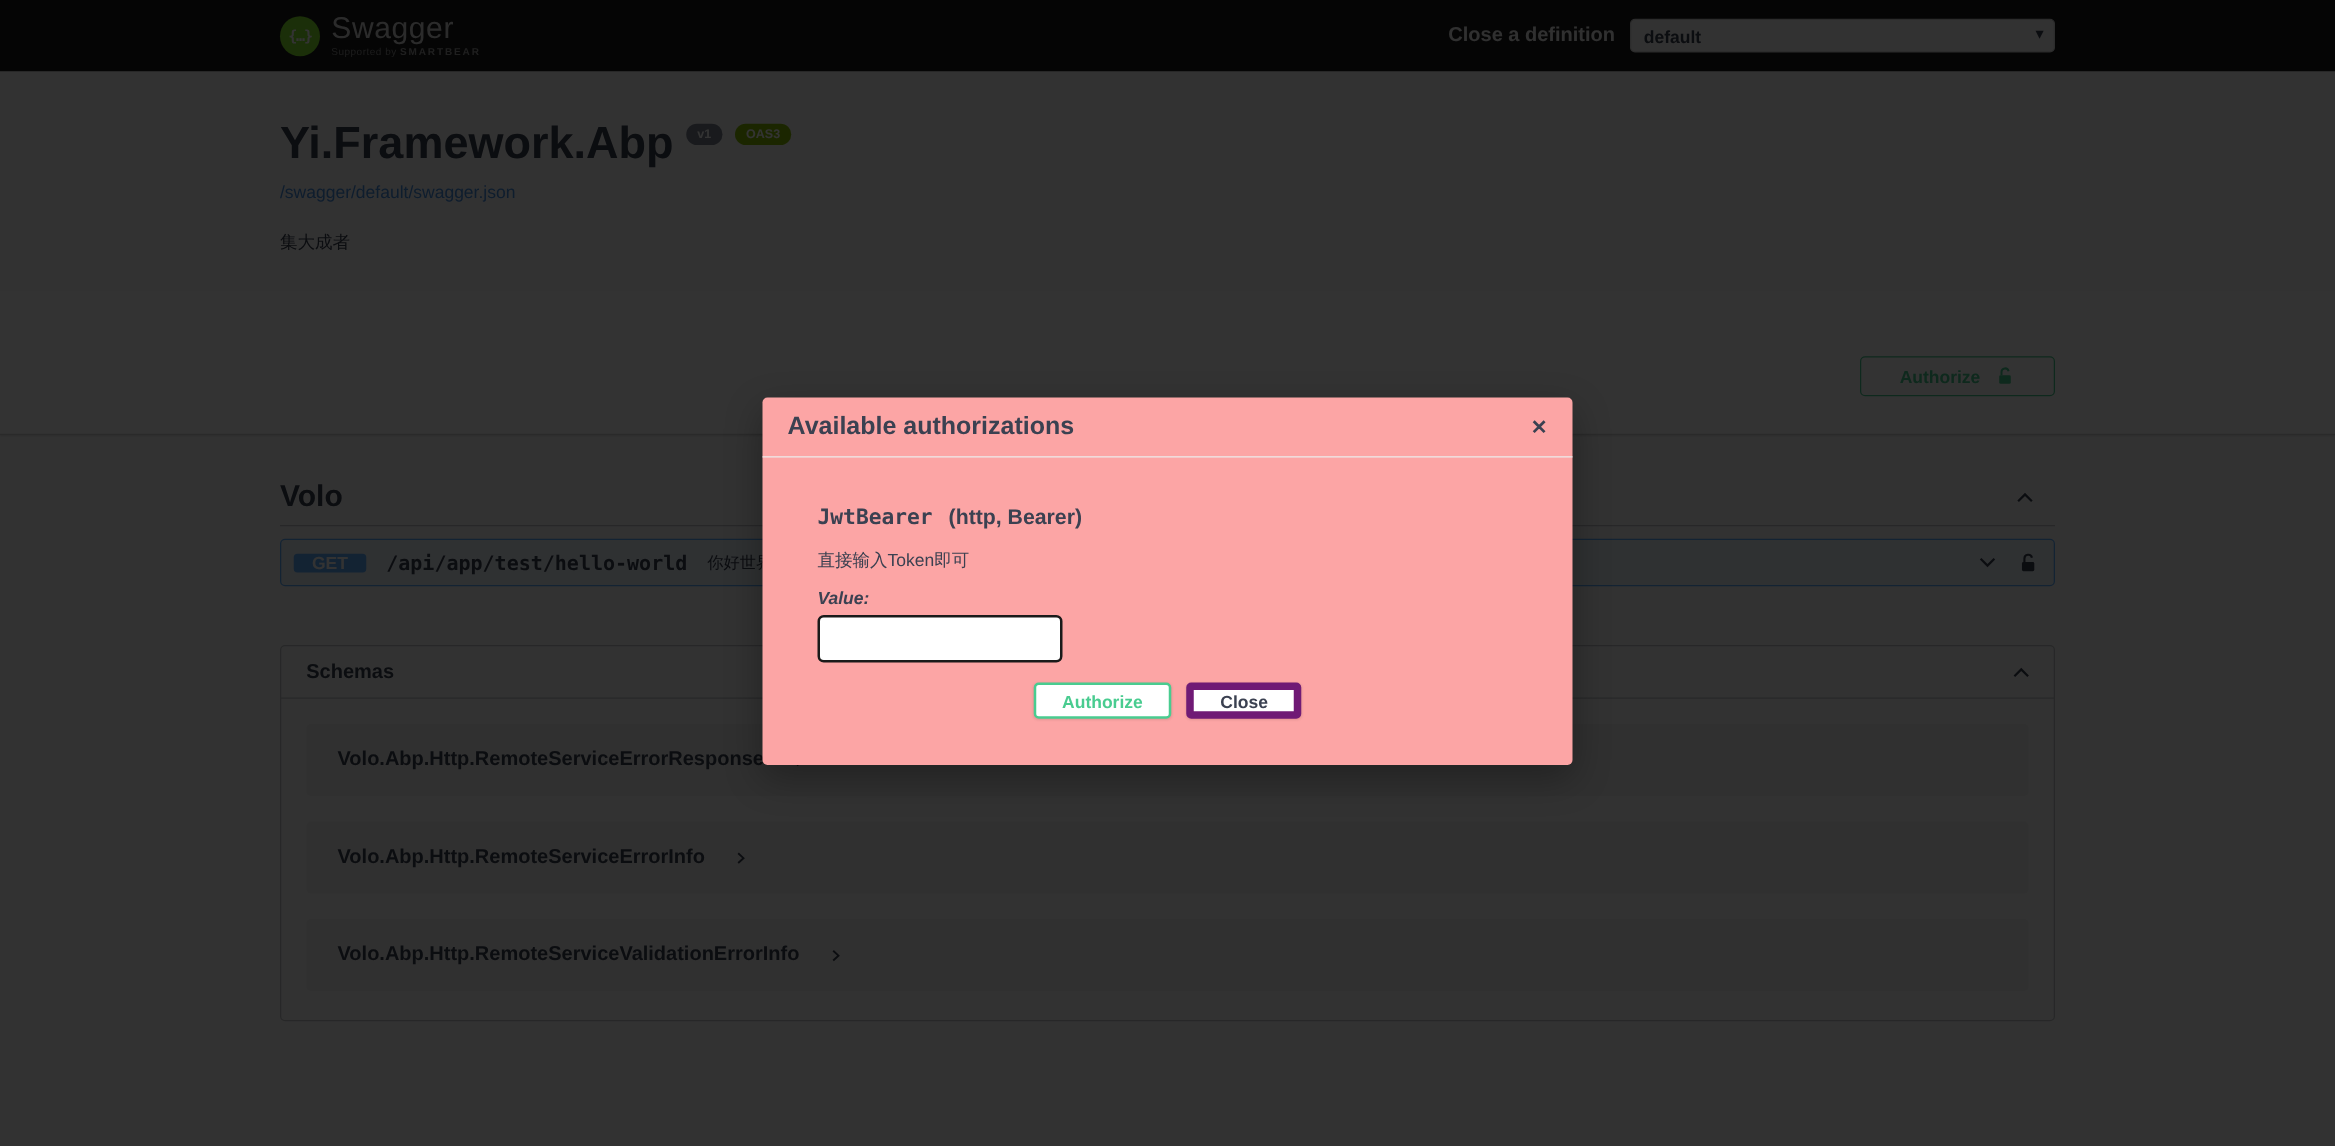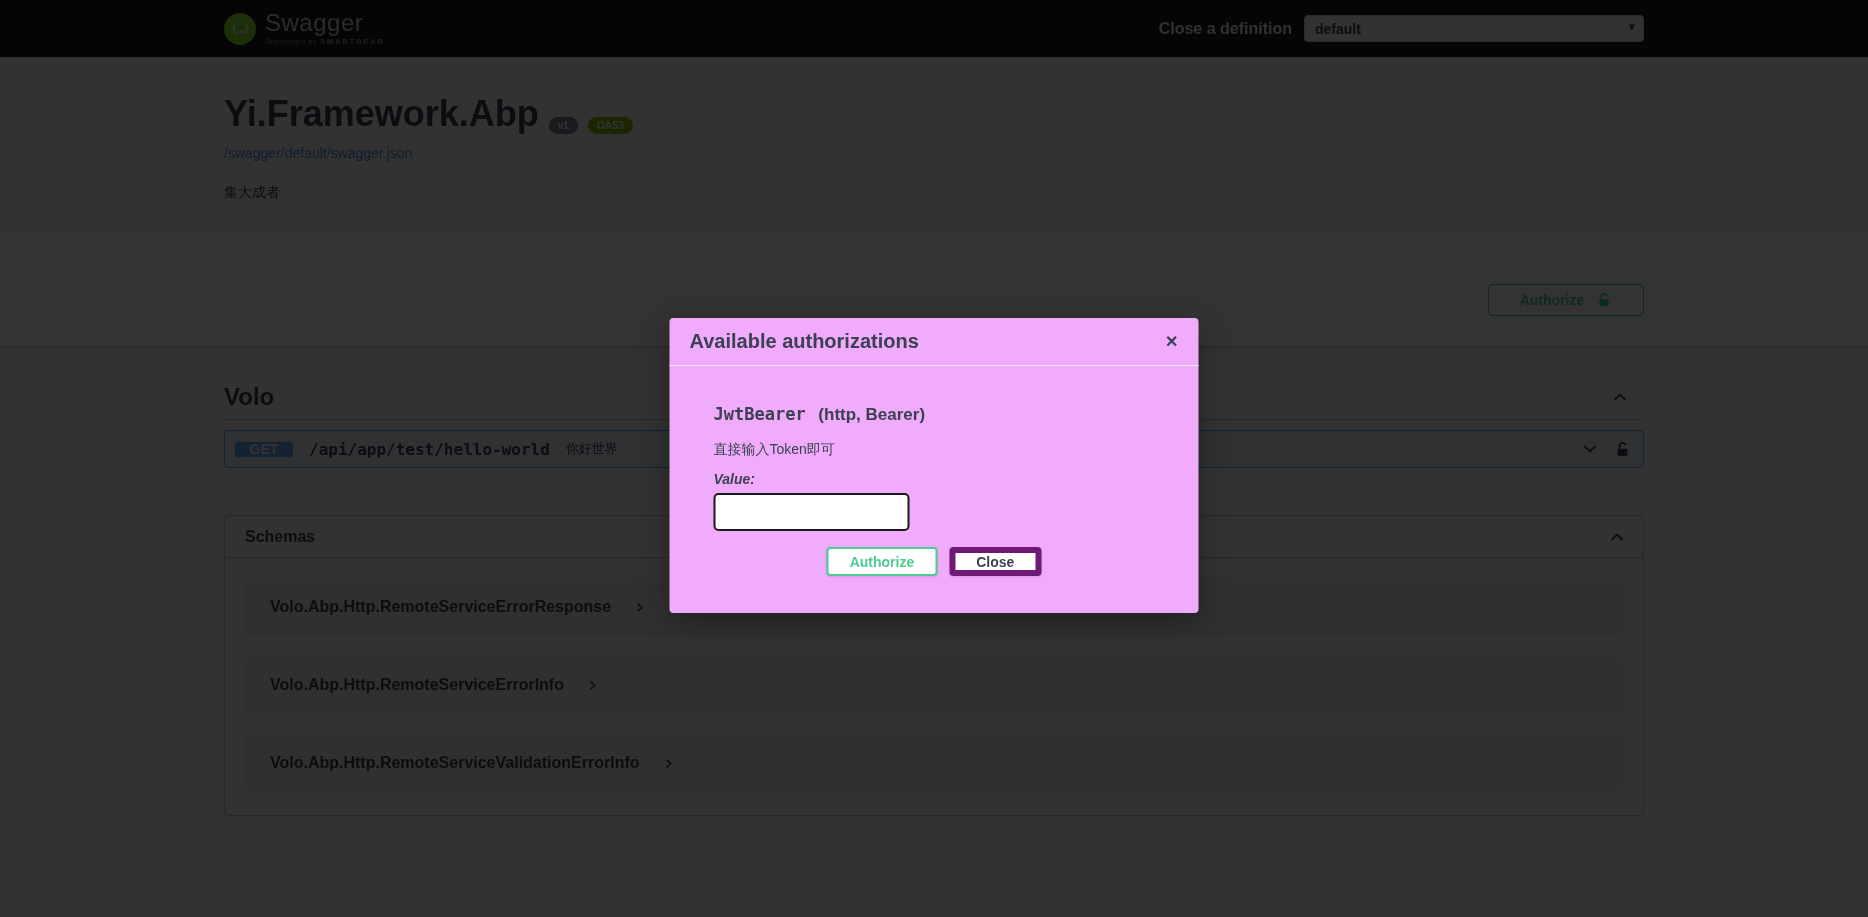--- a/index.html
+++ b/index.html
@@ -34,21 +34,21 @@
     width: 100%; height: 27px; background: #f7f7f7;
     border: 1px solid #dcdcdc; border-radius: 4px;
     font-size: 14px; font-weight: bold; color: #3b4151;
     display: flex; align-items: center; padding: 0 10px;
   }
   .select-arrow { position: absolute; right: 9px; top: 4px; color: #3b4151; font-size: 13px; pointer-events: none; }
 
   
   .info-block { margin-top: 36px; }
   .page-title { font-size: 36px; font-weight: bold; color: #3b4151; display: flex; align-items: flex-start; gap: 10px; }
-  .badge { font-size: 10px; font-weight: bold; color: #fff; padding: 3px 9px; border-radius: 57px; position: relative; top: 24px; }
+  .badge { font-size: 10px; font-weight: bold; color: #fff; padding: 3px 9px; border-radius: 57px; position: relative; top: 6px; }
   .badge-version { background: #7d8492; }
   .badge-oas { background: #89bf04; }
   .spec-link { display: inline-block; margin-top: 10px; font-size: 14px; color: #4990e2; text-decoration: none; }
   .description { margin-top: 22px; font-size: 14px; color: #3b4151; }
 
   
   .scheme-container { margin-top: 30px; padding: 52px 0 30px; border-bottom: 1px solid rgba(0,0,0,.18); background: #fff; box-shadow: 0 1px 2px 0 rgba(0,0,0,.15); }
   .scheme-inner { display: flex; justify-content: flex-end; }
   .btn-authorize-main {
     display: flex; align-items: center; justify-content: center; gap: 12px;
@@ -98,21 +98,21 @@
     display: flex; align-items: center; padding: 0 25px; cursor: pointer;
   }
   .model-row + .model-row { margin-top: 20px; }
   .model-title { font-size: 16px; font-weight: bold; color: #3b4151; }
   .model-chevron { margin-left: 22px; display: flex; align-items: center; }
 
   
   .backdrop { position: absolute; inset: 0; background: rgba(0,0,0,.8); z-index: 10; }
   .modal {
     position: absolute; top: 318px; left: 50%; transform: translateX(-50%);
-    width: 529px; background: #f0abfc; border-radius: 4px; z-index: 20;
+    width: 648px; background: #fca5a5; border-radius: 4px; z-index: 20;
     box-shadow: 0 10px 30px 0 rgba(0,0,0,.3);
   }
   .modal-header {
     display: flex; align-items: center; justify-content: space-between;
     padding: 12px 20px; border-bottom: 1px solid #ebebeb;
   }
   .modal-title { font-size: 20px; font-weight: bold; color: #3b4151; }
   .modal-close { background: none; border: none; font-size: 16px; font-weight: bold; color: #3b4151; cursor: pointer; }
   .modal-body { padding: 38px 44px 37px; }
   .scheme-heading { font-size: 17px; font-weight: bold; color: #3b4151; }

